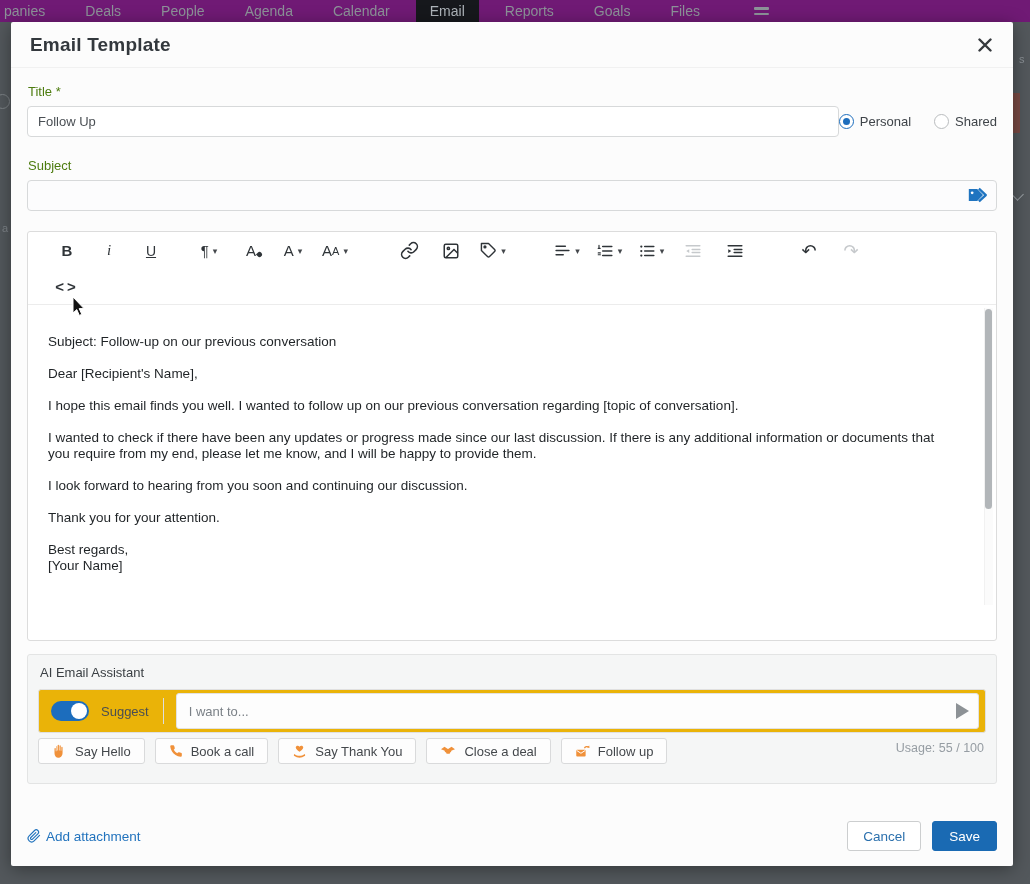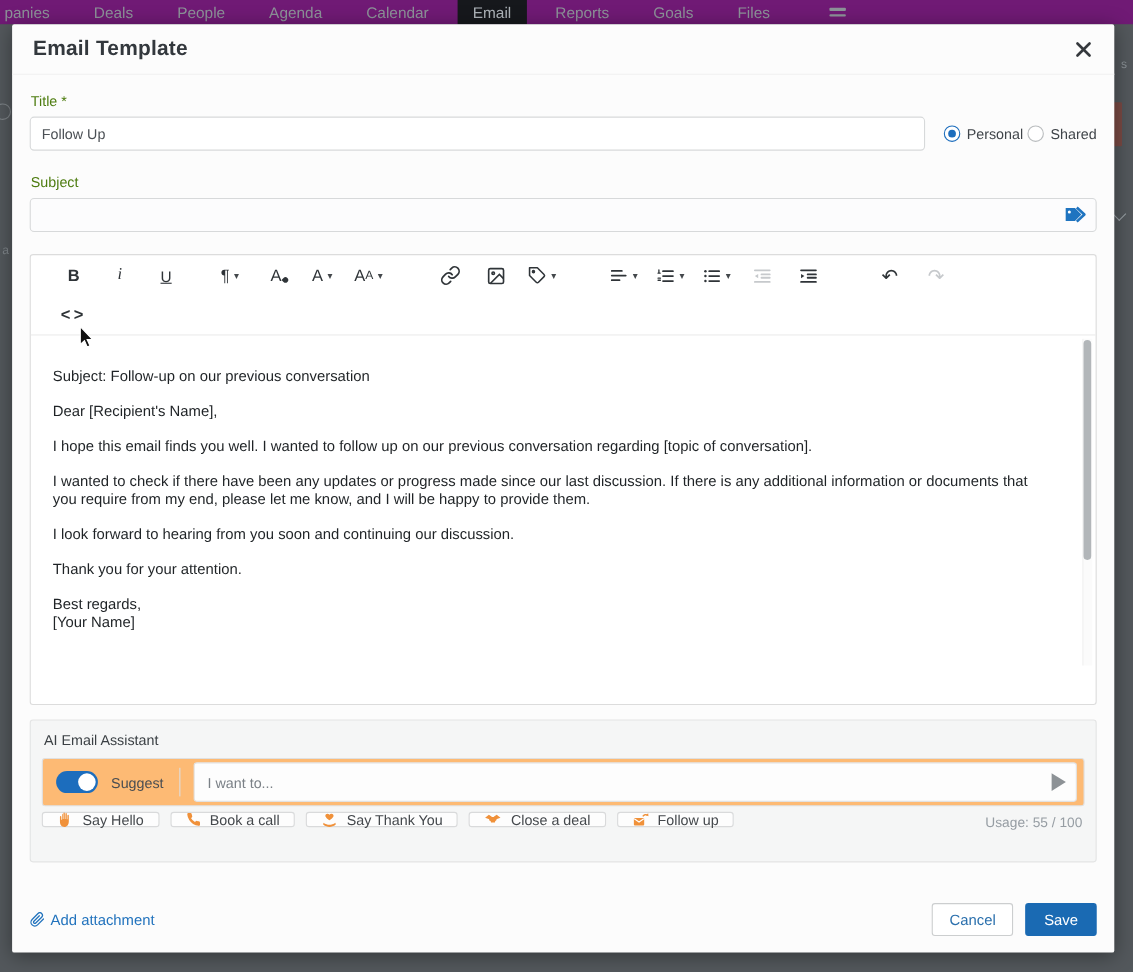--- a/index.html
+++ b/index.html
@@ -26,21 +26,21 @@
   .modal-header { height:46px; display:flex; align-items:center; padding:0 16px 0 19px; border-bottom:1px solid #f1f1f1; }
   .modal-title { font-size:19px; font-weight:700; color:#33383d; letter-spacing:.2px; }
   .close-btn { margin-left:auto; width:24px; height:24px; display:flex; align-items:center; justify-content:center; cursor:pointer; color:#35393d; }
   .modal-body { padding:0 16px; }
 
   .field-label { display:block; font-size:13px; color:#4d7c0f; margin:16px 0 7px 1px; }
   .title-row { display:flex; align-items:center; }
   .text-input { height:31px; background:#fff; border:1px solid #d7d9da; border-radius:4px;
     font-family:"Liberation Sans",sans-serif; font-size:13px; color:#4a4f54; padding:0 10px; outline:none; }
   .title-input { width:814px; }
-  .radios { margin-left:auto; display:flex; align-items:flex-start; gap:4px; }
+  .radios { margin-left:auto; display:flex; align-items:flex-start; gap:23px; }
   .radio-opt { display:flex; align-items:center; gap:6px; font-size:13px; color:#3f4449; cursor:pointer; }
   .radio-circle { width:15px; height:15px; border-radius:50%; border:1px solid #b9bcbe; background:#fff; position:relative; }
   .radio-opt.selected .radio-circle { border:1.5px solid #1c6dbd; }
   .radio-opt.selected .radio-circle::after { content:""; position:absolute; left:50%; top:50%; width:7px; height:7px;
     margin:-3.5px 0 0 -3.5px; border-radius:50%; background:#1c6dbd; }
   .subject-wrap { position:relative; }
   .subject-input { width:100%; background:#fcfcfd; }
   .subject-tag { position:absolute; right:8px; top:5px; width:22px; height:21px; cursor:pointer; }
 
   
@@ -63,34 +63,34 @@
   .editor-content p { margin:0 0 16px 0; max-width:895px; }
   .editor-content p.sig { margin:0; }
   .vscroll-track { position:absolute; right:3px; top:76px; bottom:35px; width:9px; background:#fbfbfb; border-left:1px solid #f1f1f1; }
   .vscroll-thumb { position:absolute; right:4px; top:77px; width:7px; height:200px; background:#b2b6b9; border-radius:4px; cursor:grab; }
   .char-counter { position:absolute; bottom:0; left:0; right:0; height:32px; background:#fdfdfd; border-top:1px solid #e9e9e9;
     display:flex; align-items:center; justify-content:flex-end; padding-right:14px; font-size:13px; color:#8d9399; border-radius:0 0 3px 3px; }
 
   
   .assistant { margin-top:13px; height:130px; background:#f5f6f6; border:1px solid #e3e4e4; border-radius:3px; padding:8px 10px; position:relative; }
   .assistant-label { font-size:13px; color:#3b4044; margin:2px 0 9px 2px; }
-  .prompt-box { height:44px; background:#fdba74; border:1px solid #e0e0e0; border-radius:3px; display:flex; align-items:center; padding:0 6px 0 12px; }
+  .prompt-box { height:44px; background:#eab308; border:1px solid #e0e0e0; border-radius:3px; display:flex; align-items:center; padding:0 6px 0 12px; }
   .toggle { width:38px; height:20px; border-radius:10px; background:#1c6dbd; position:relative; cursor:pointer; flex:none; }
   .toggle::after { content:""; position:absolute; right:2px; top:2px; width:16px; height:16px; border-radius:50%; background:#fff; }
   .suggest-label { font-size:13px; color:#4a4e52; margin:0 14px 0 12px; }
   .v-div { width:1px; height:26px; background:#dddfe0; margin-right:12px; }
   .prompt-input-wrap { flex:1; position:relative; }
   .prompt-input { width:100%; height:36px; background:#fdfdfd; border:1px solid #e2e2e2; border-radius:3px;
     font-family:"Liberation Sans",sans-serif; font-size:13px; color:#4a4f54; padding:0 40px 0 12px; outline:none; }
   .prompt-input::placeholder { color:#7b8187; opacity:1; }
   .play-btn { position:absolute; right:10px; top:10px; width:0; height:0; cursor:pointer;
     border-left:13px solid #8d9296; border-top:8px solid transparent; border-bottom:8px solid transparent; }
   .chips-row { margin-top:5px; display:flex; gap:10px; }
   .chip { height:14px; background:#fdfdfd; border:1px solid #d9dadb; border-radius:3px; display:flex; align-items:center;
-    gap:8px; padding:0 13px; font-size:13px; color:#44484c; cursor:pointer; }
+    gap:8px; padding:12px 13px; font-size:13px; color:#44484c; cursor:pointer; }
   .chip svg { flex:none; }
   .usage { position:absolute; right:12px; top:86px; font-size:12.5px; color:#969da3; }
 
   
   .modal-footer { position:absolute; left:16px; right:16px; bottom:15px; height:30px; display:flex; align-items:center; }
   .attach-link { display:flex; align-items:center; gap:5px; color:#2273bd; font-size:13.5px; cursor:pointer; }
   .footer-btns { margin-left:auto; display:flex; gap:11px; }
   .btn { height:30px; border-radius:3px; font-family:"Liberation Sans",sans-serif; font-size:13.5px; display:flex; align-items:center; cursor:pointer; }
   .btn-cancel { background:#fff; border:1px solid #cccecf; color:#2b70ad; padding:0 15px; }
   .btn-save { background:#1a6ab3; border:1px solid #1a6ab3; color:#fff; padding:0 16px; }

